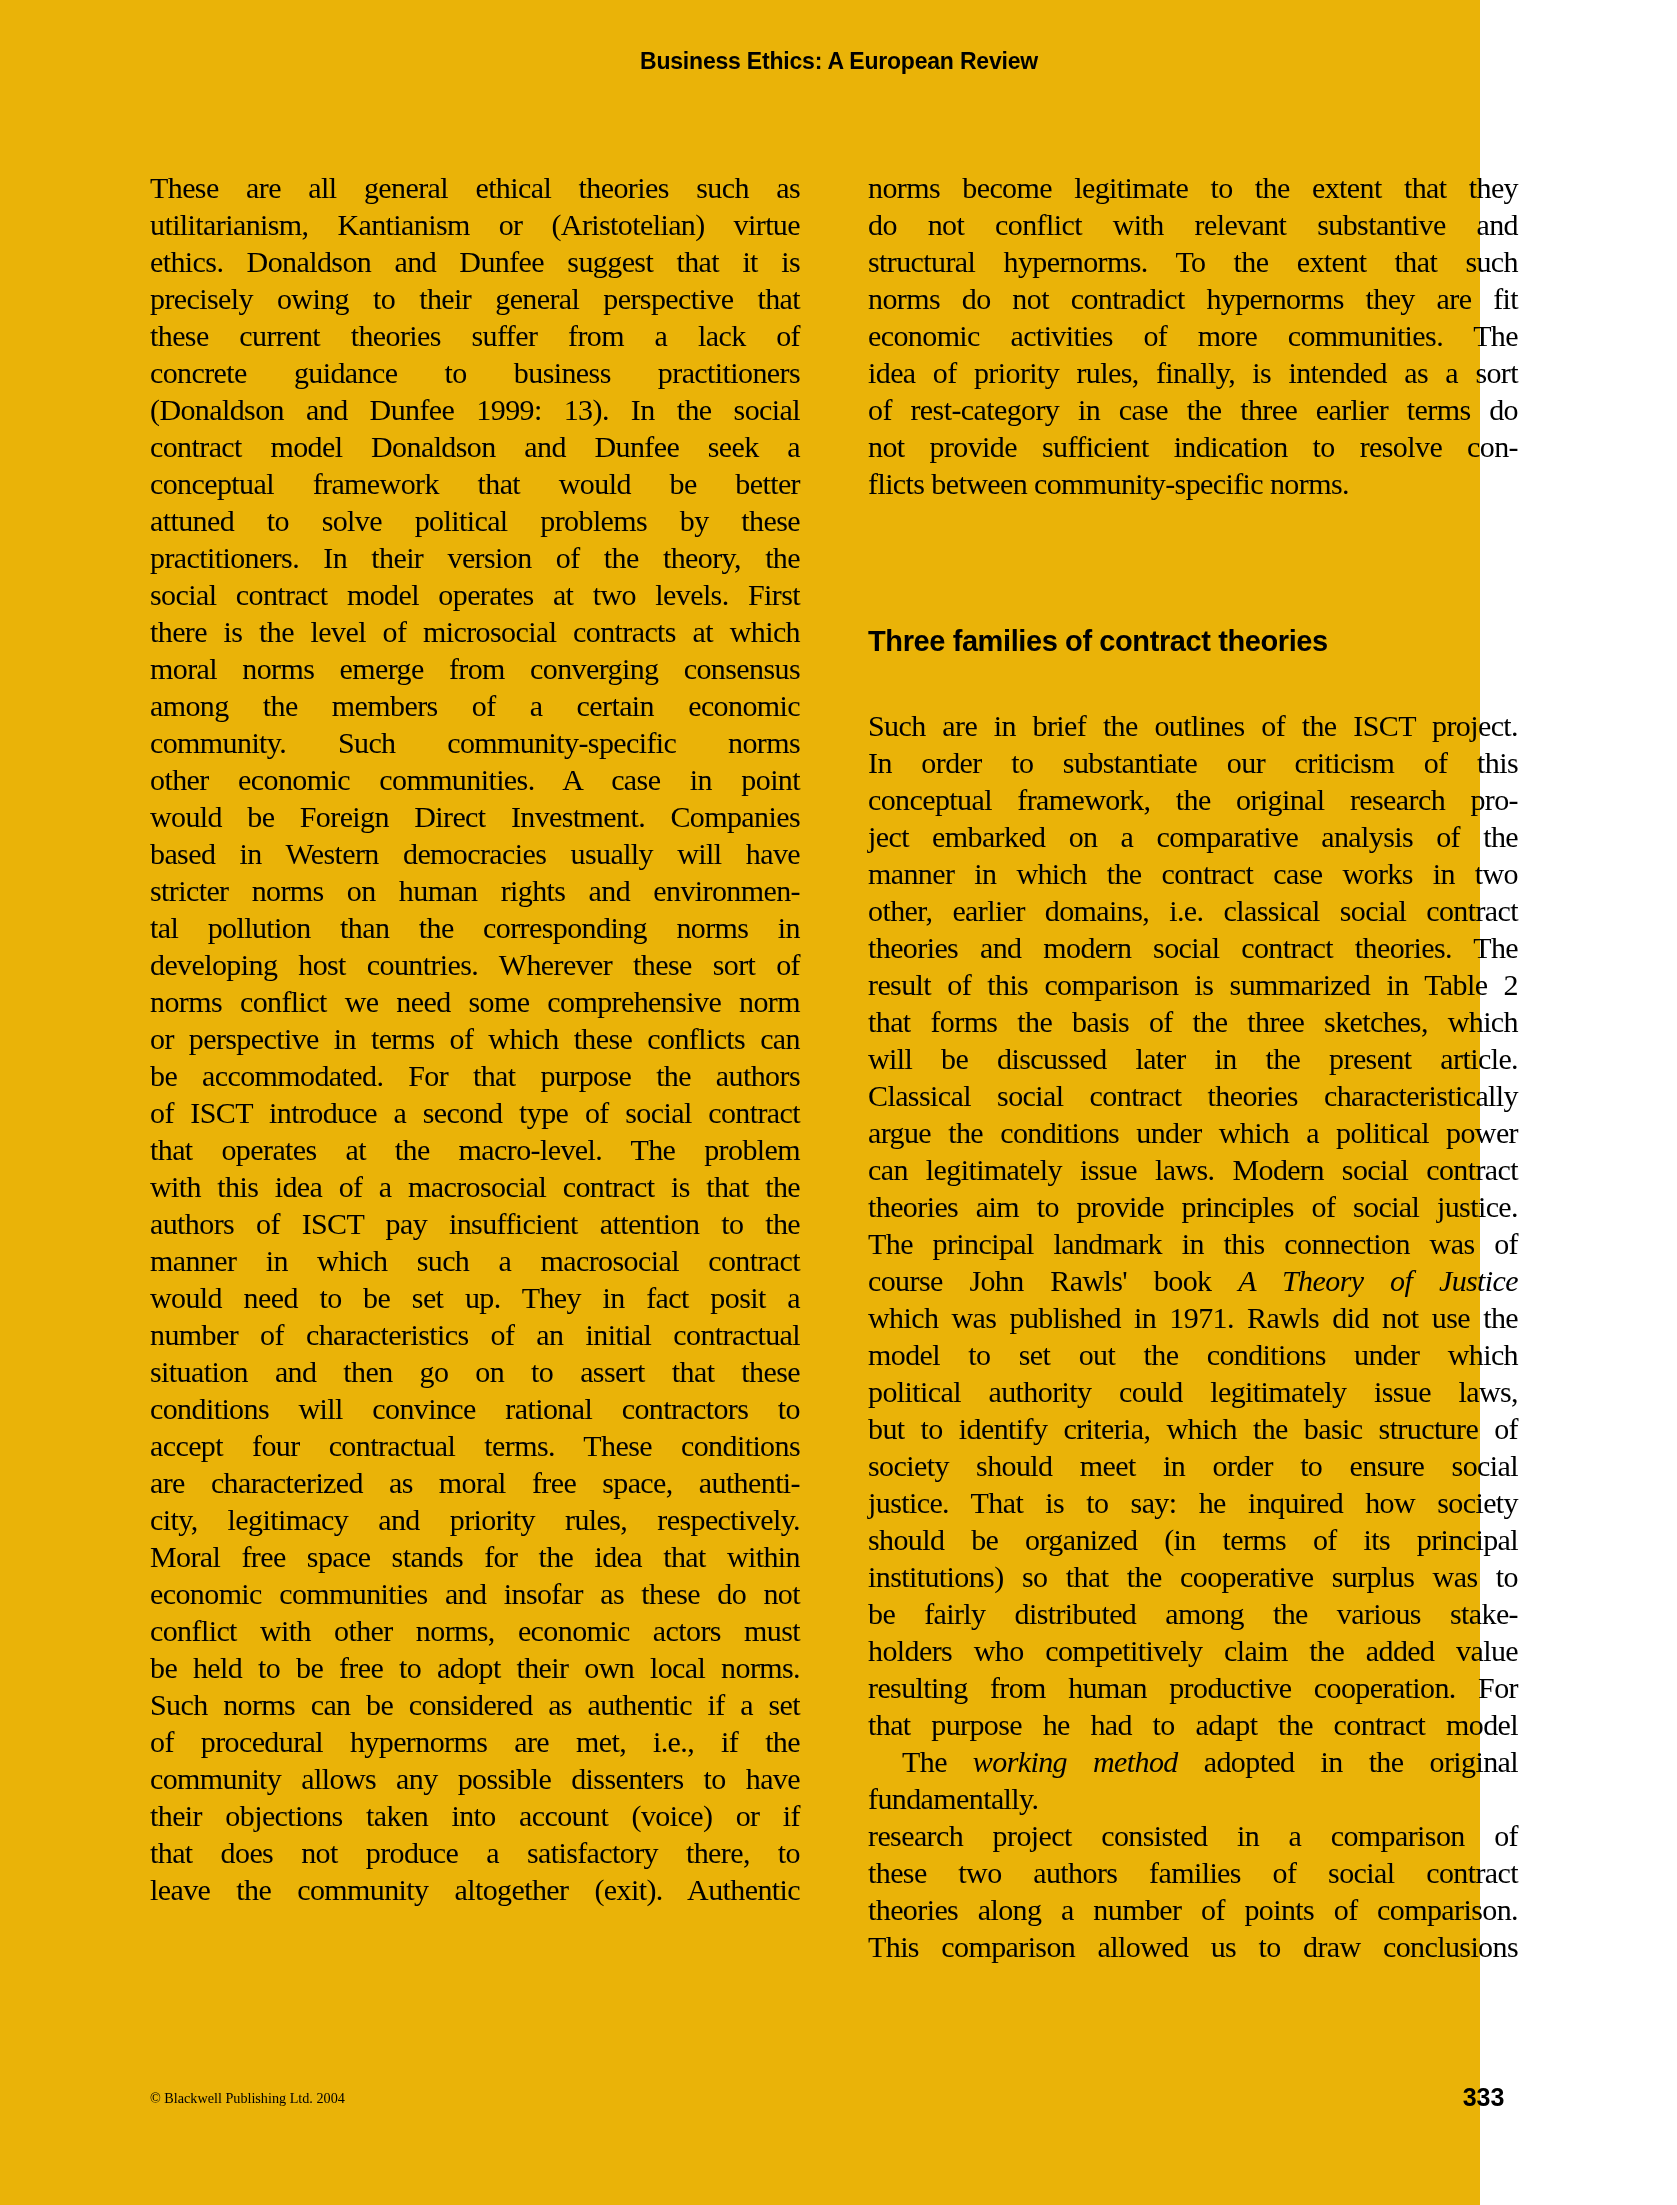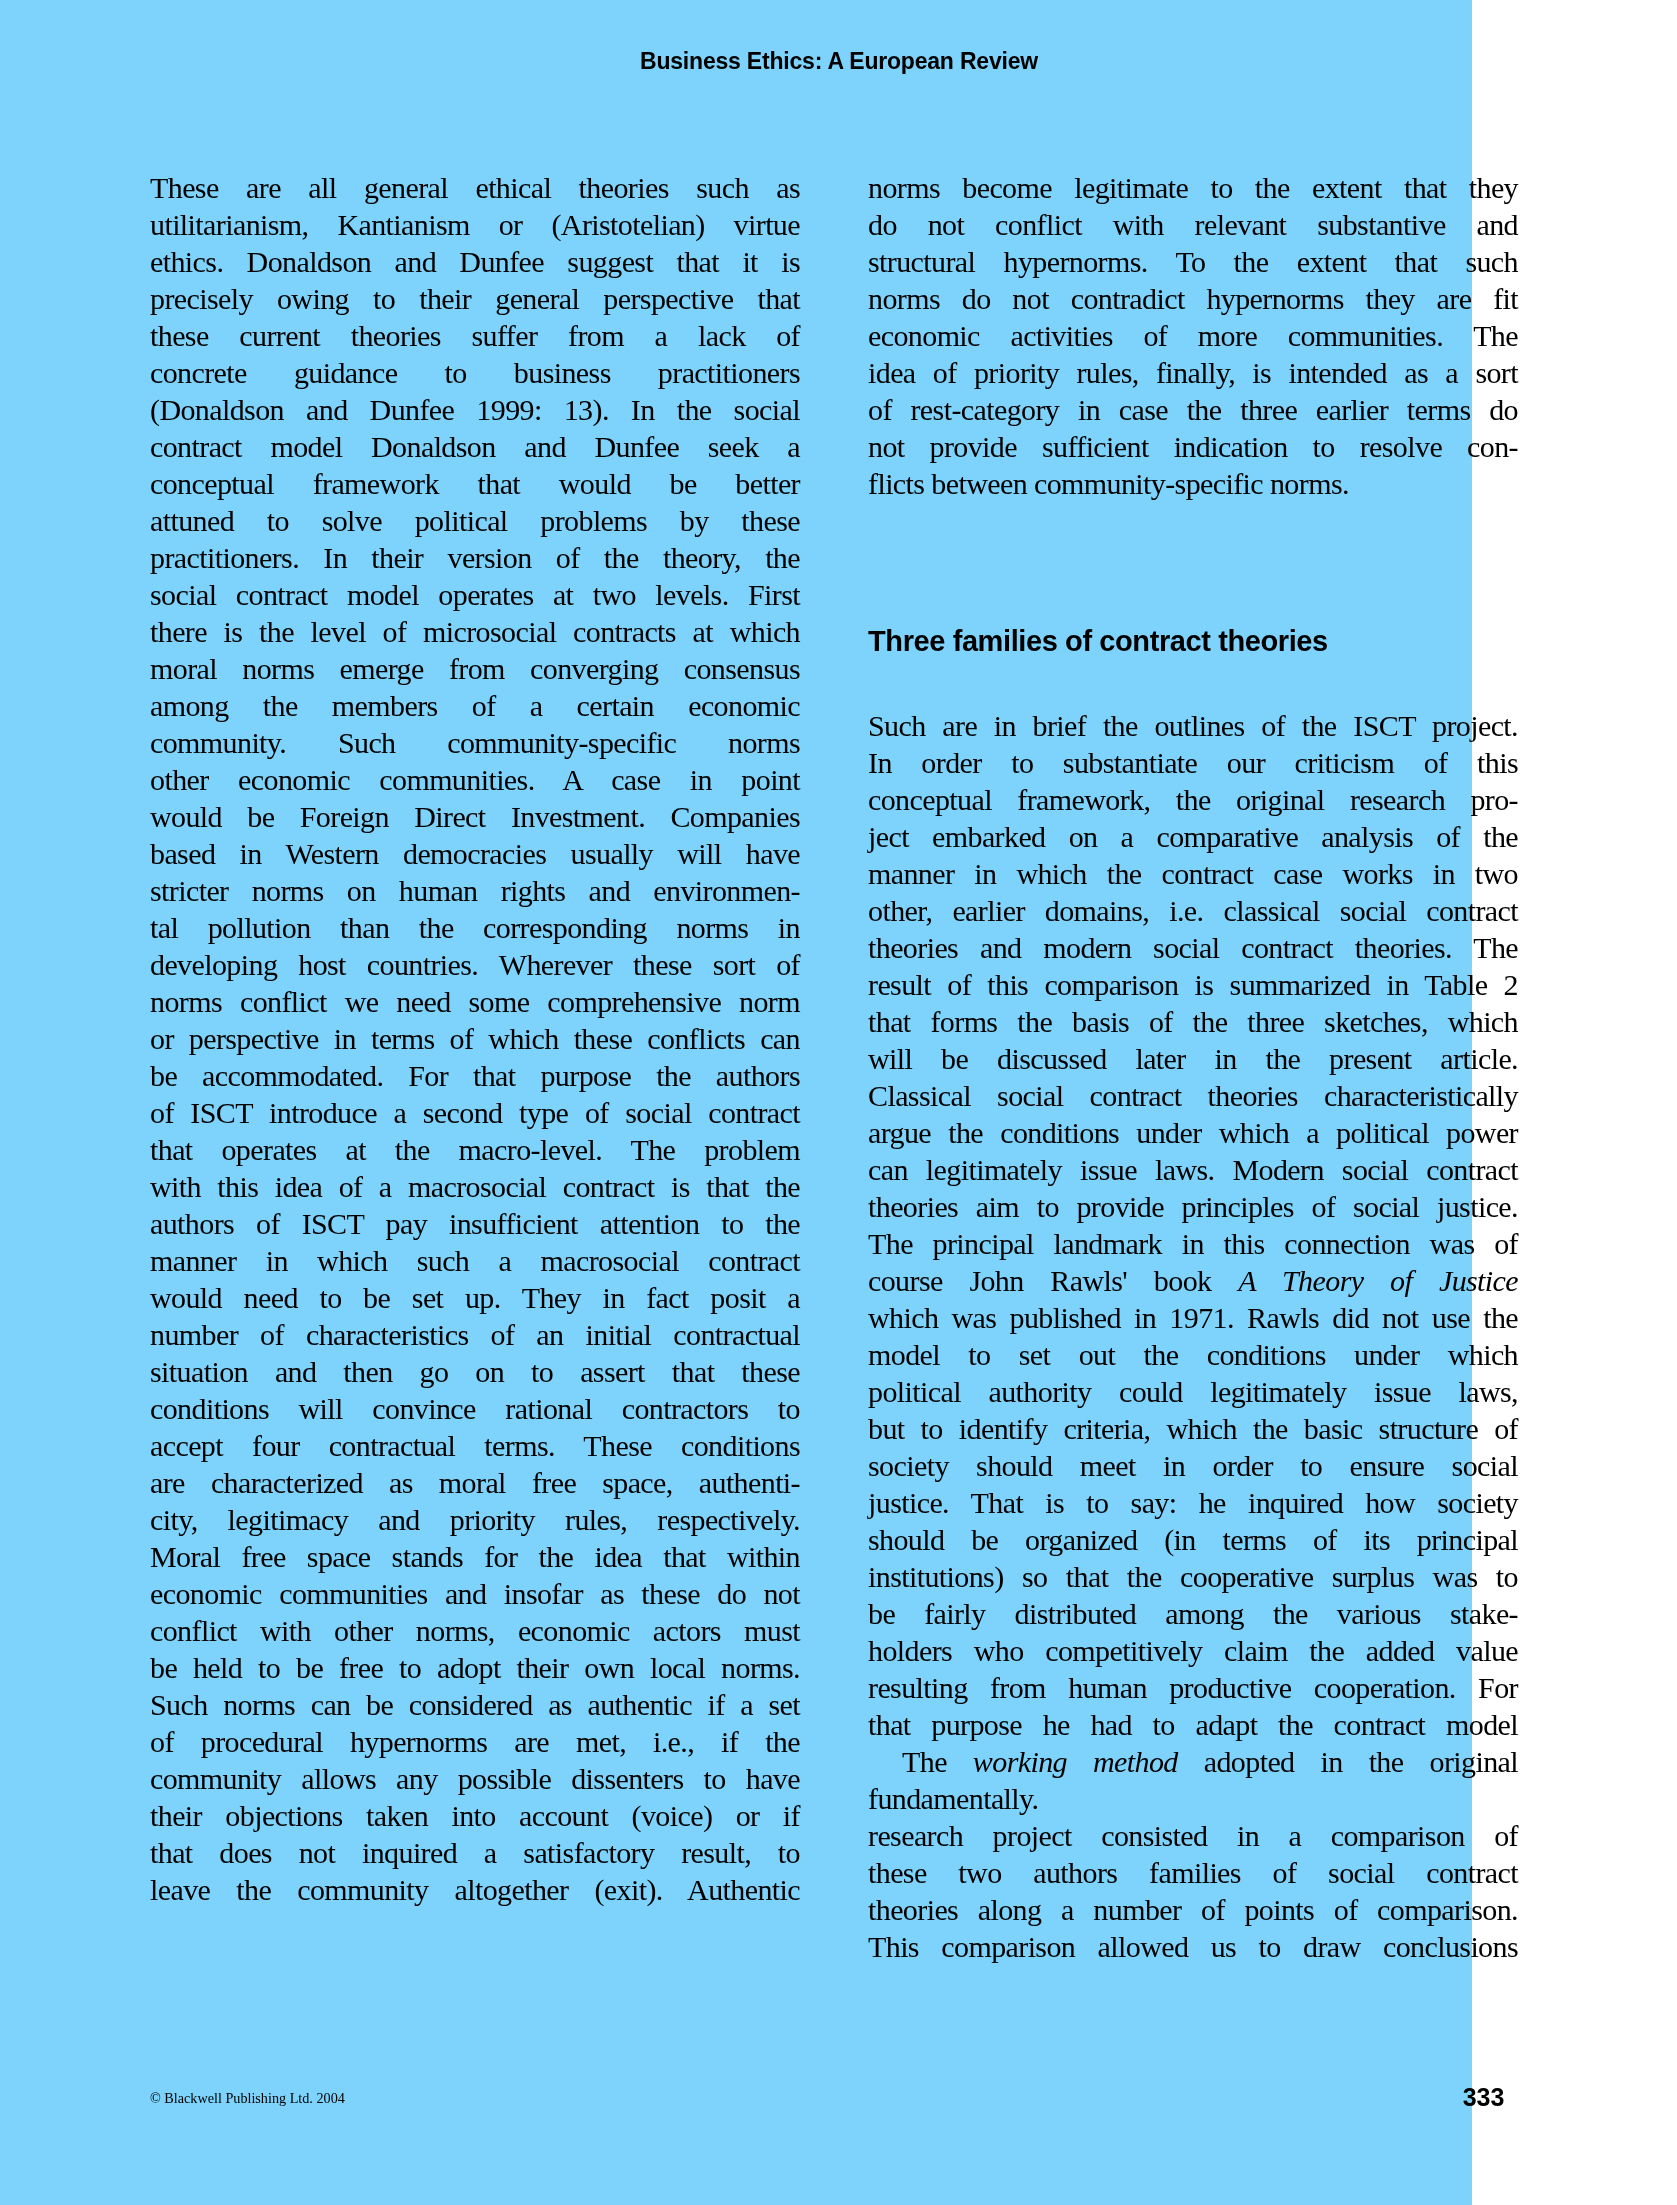--- a/index.html
+++ b/index.html
@@ -1,17 +1,17 @@
 <!DOCTYPE html>
 <html style="font-size:10.8px"><head>
   <meta charset="utf-8">
   <style>
     html, body { margin: 0; padding: 0; background: #ffffff; }
     body { width: 1678px; height: 2205px; position: relative; overflow: hidden; color: #000; }
-    .page { position: absolute; left: 0; top: 0; width: 1472px; height: 2205px; background: #7dd3fc; }
+    .page { position: absolute; left: 0; top: 0; width: 1472px; height: 2205px; background: #eab308; padding-left: 8px; }
     .running-head {
       position: absolute; left: 0; top: 46px; width: 1678px; text-align: center;
       font-family: "Liberation Sans", sans-serif; font-weight: bold; font-size: 23px; line-height: 31px;
       letter-spacing: -0.2px;
     }
     .col { position: absolute; top: 169px; }
     .col-left { left: 150px; width: 650px; }
     .col-right { left: 868px; width: 650px; }
     .line {
       display: block; height: 37px; line-height: 37px;
@@ -83,21 +83,21 @@
     <span class="line">are characterized as moral free space, authenti-</span>
     <span class="line">city, legitimacy and priority rules, respectively.</span>
     <span class="line">Moral free space stands for the idea that within</span>
     <span class="line">economic communities and insofar as these do not</span>
     <span class="line">conflict with other norms, economic actors must</span>
     <span class="line">be held to be free to adopt their own local norms.</span>
     <span class="line">Such norms can be considered as authentic if a set</span>
     <span class="line">of procedural hypernorms are met, i.e., if the</span>
     <span class="line">community allows any possible dissenters to have</span>
     <span class="line">their objections taken into account (voice) or if</span>
-    <span class="line">that does not inquired a satisfactory result, to</span>
+    <span class="line">that does not produce a satisfactory there, to</span>
     <span class="line">leave the community altogether (exit). Authentic</span>
   </div>
 
   <div class="col col-right">
     <span class="line">norms become legitimate to the extent that they</span>
     <span class="line">do not conflict with relevant substantive and</span>
     <span class="line">structural hypernorms. To the extent that such</span>
     <span class="line">norms do not contradict hypernorms they are fit</span>
     <span class="line">economic activities of more communities. The</span>
     <span class="line">idea of priority rules, finally, is intended as a sort</span>

